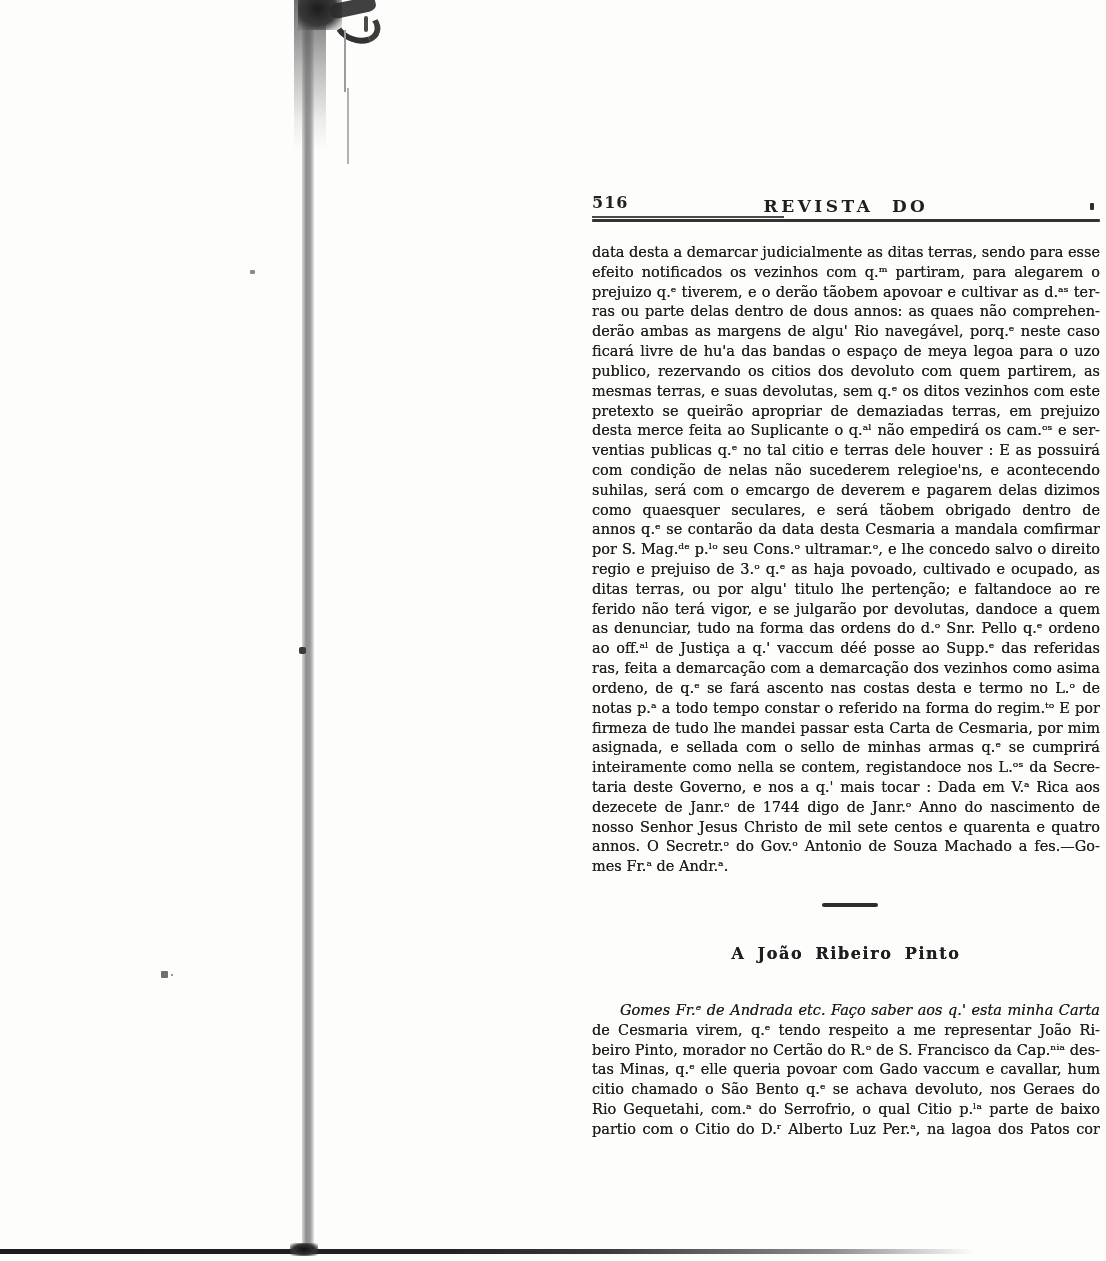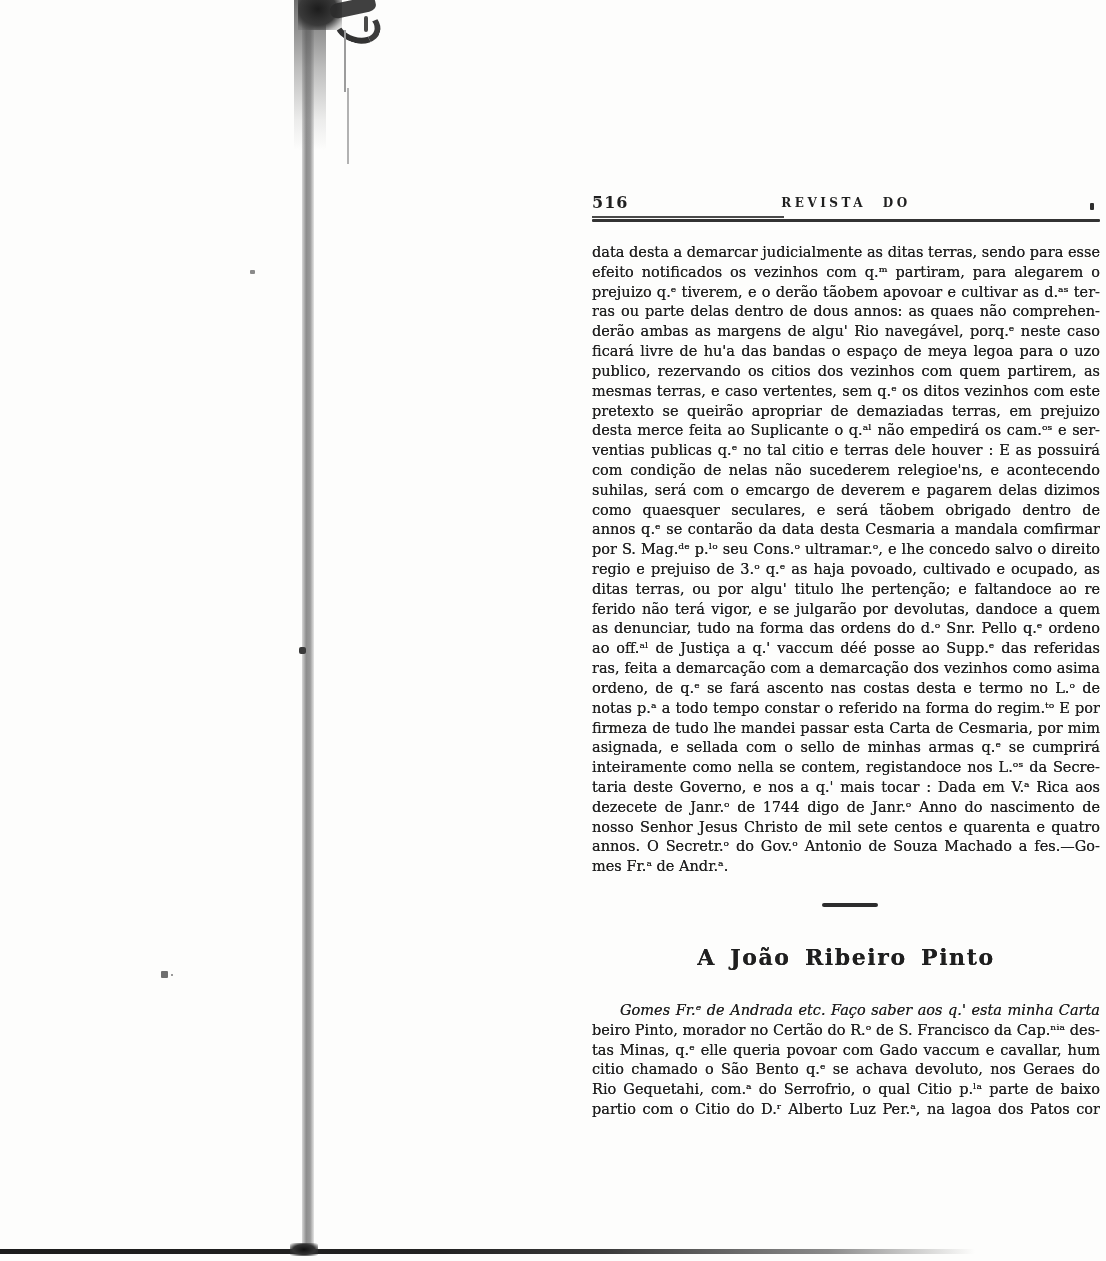--- a/index.html
+++ b/index.html
@@ -41,35 +41,35 @@
     left: 0; top: 1249px; width: 975px; height: 5px;
     background: linear-gradient(to right, #1c1c1c 0%, #222 45%, #3a3a3a 62%, #8a8a8a 85%, rgba(150,150,150,0) 100%);
   }
   #bottom-knot { left: 290px; top: 1243px; width: 28px; height: 13px;
     background: radial-gradient(ellipse at center, #111 0%, #333 55%, rgba(80,80,80,0) 95%); }
 
   
   #page-head { left: 592px; top: 193px; width: 508px; height: 22px; }
   #page-number { position:absolute; left:0; top:0; font-size:16px; font-weight:bold; letter-spacing:1px; }
   #journal-title { position:absolute; left:0; right:0; top:3px; text-align:center;
-    font-size:12px; font-weight:bold; letter-spacing:3.5px; word-spacing:9px; }
+    font-size:17px; font-weight:bold; letter-spacing:3.5px; word-spacing:9px; }
   #head-rule-thin  { left: 592px; top: 216px; width: 192px; height: 2px; background: #4a4a4a; }
   #head-rule-main  { left: 592px; top: 219px; width: 508px; height: 3px; background: #333; border-radius:1px; }
 
   .textcol { left: 592px; width: 508px; font-size: 14.5px; line-height: 19.82px;
     text-shadow: 0 0 .5px rgba(25,25,25,.85); }
   #para-1 { top: 243px; }
   #para-2 { top: 1001px; }
   .tline { height: 19.82px; overflow: hidden; text-align: justify; text-align-last: justify; }
   .tline.flush { text-align-last: left; }
   .tline.indent { text-indent: 28px; font-style: italic; }
 
   #section-divider { left: 822px; top: 903px; width: 56px; height: 4px; background: #2d2d2d; border-radius: 2px; }
   #section-heading { left: 592px; top: 944px; width: 508px; text-align: center;
-    font-size: 22px; font-weight: bold; letter-spacing: 1.6px; word-spacing: 5px;
+    font-size: 16px; font-weight: bold; letter-spacing: 1.6px; word-spacing: 5px;
     text-shadow: 0 0 .6px rgba(25,25,25,.9); }
 </style>
 </head>
 <body>
 
 <div id="scan">
 
   <div class="abs" id="gutter-strip"></div>
   <div class="abs" id="gutter-top-shadow"></div>
   <div class="abs" id="clip-blob-1"></div>
@@ -93,22 +93,22 @@
   <div class="abs" id="head-rule-thin"></div>
   <div class="abs" id="head-rule-main"></div>
 
   <div class="abs textcol" id="para-1">
       <div class="tline">data desta a demarcar judicialmente as ditas terras, sendo para esse</div>
       <div class="tline">efeito notificados os vezinhos com q.ᵐ partiram, para alegarem o</div>
       <div class="tline">prejuizo q.ᵉ tiverem, e o derão tãobem apovoar e cultivar as d.ᵃˢ ter-</div>
       <div class="tline">ras ou parte delas dentro de dous annos: as quaes não comprehen-</div>
       <div class="tline">derão ambas as margens de algu' Rio navegável, porq.ᵉ neste caso</div>
       <div class="tline">ficará livre de hu'a das bandas o espaço de meya legoa para o uzo</div>
-      <div class="tline">publico, rezervando os citios dos vezinhos com quem partirem, as</div>
-      <div class="tline">mesmas terras, e caso vertentes, sem q.ᵉ os ditos vezinhos com este</div>
+      <div class="tline">publico, rezervando os citios dos devoluto com quem partirem, as</div>
+      <div class="tline">mesmas terras, e suas devolutas, sem q.ᵉ os ditos vezinhos com este</div>
       <div class="tline">pretexto se queirão apropriar de demaziadas terras, em prejuizo</div>
       <div class="tline">desta merce feita ao Suplicante o q.ᵃˡ não empedirá os cam.ᵒˢ e ser-</div>
       <div class="tline">ventias publicas q.ᵉ no tal citio e terras dele houver : E as possuirá</div>
       <div class="tline">com condição de nelas não sucederem relegioe'ns, e acontecendo pos-</div>
       <div class="tline">suhilas, será com o emcargo de deverem e pagarem delas dizimos</div>
       <div class="tline">como quaesquer seculares, e será tãobem obrigado dentro de quatro</div>
       <div class="tline">annos q.ᵉ se contarão da data desta Cesmaria a mandala comfirmar</div>
       <div class="tline">por S. Mag.ᵈᵉ p.ˡᵒ seu Cons.ᵒ ultramar.ᵒ, e lhe concedo salvo o direito</div>
       <div class="tline">regio e prejuiso de 3.ᵒ q.ᵉ as haja povoado, cultivado e ocupado, as</div>
       <div class="tline">ditas terras, ou por algu' titulo lhe pertenção; e faltandoce ao re</div>
@@ -127,20 +127,21 @@
       <div class="tline">annos. O Secretr.ᵒ do Gov.ᵒ Antonio de Souza Machado a fes.—Go-</div>
       <div class="tline flush">mes Fr.ᵃ de Andr.ᵃ.</div>
     </div>
 
   <div class="abs" id="section-divider"></div>
 
   <div class="abs" id="section-heading">A João Ribeiro Pinto</div>
 
   <div class="abs textcol" id="para-2">
       <div class="tline indent">Gomes Fr.ᵉ de Andrada etc. Faço saber aos q.' esta minha Carta</div>
+      <div class="tline">de Cesmaria virem, q.ᵉ tendo respeito a me representar João Ri-</div>
       <div class="tline">beiro Pinto, morador no Certão do R.ᵒ de S. Francisco da Cap.ⁿⁱᵃ des-</div>
       <div class="tline">tas Minas, q.ᵉ elle queria povoar com Gado vaccum e cavallar, hum</div>
       <div class="tline">citio chamado o São Bento q.ᵉ se achava devoluto, nos Geraes do</div>
       <div class="tline">Rio Gequetahi, com.ᵃ do Serrofrio, o qual Citio p.ˡᵃ parte de baixo</div>
       <div class="tline">partio com o Citio do D.ʳ Alberto Luz Per.ᵃ, na lagoa dos Patos cor</div>
     </div>
 
 </div>
 
 </body></html>

